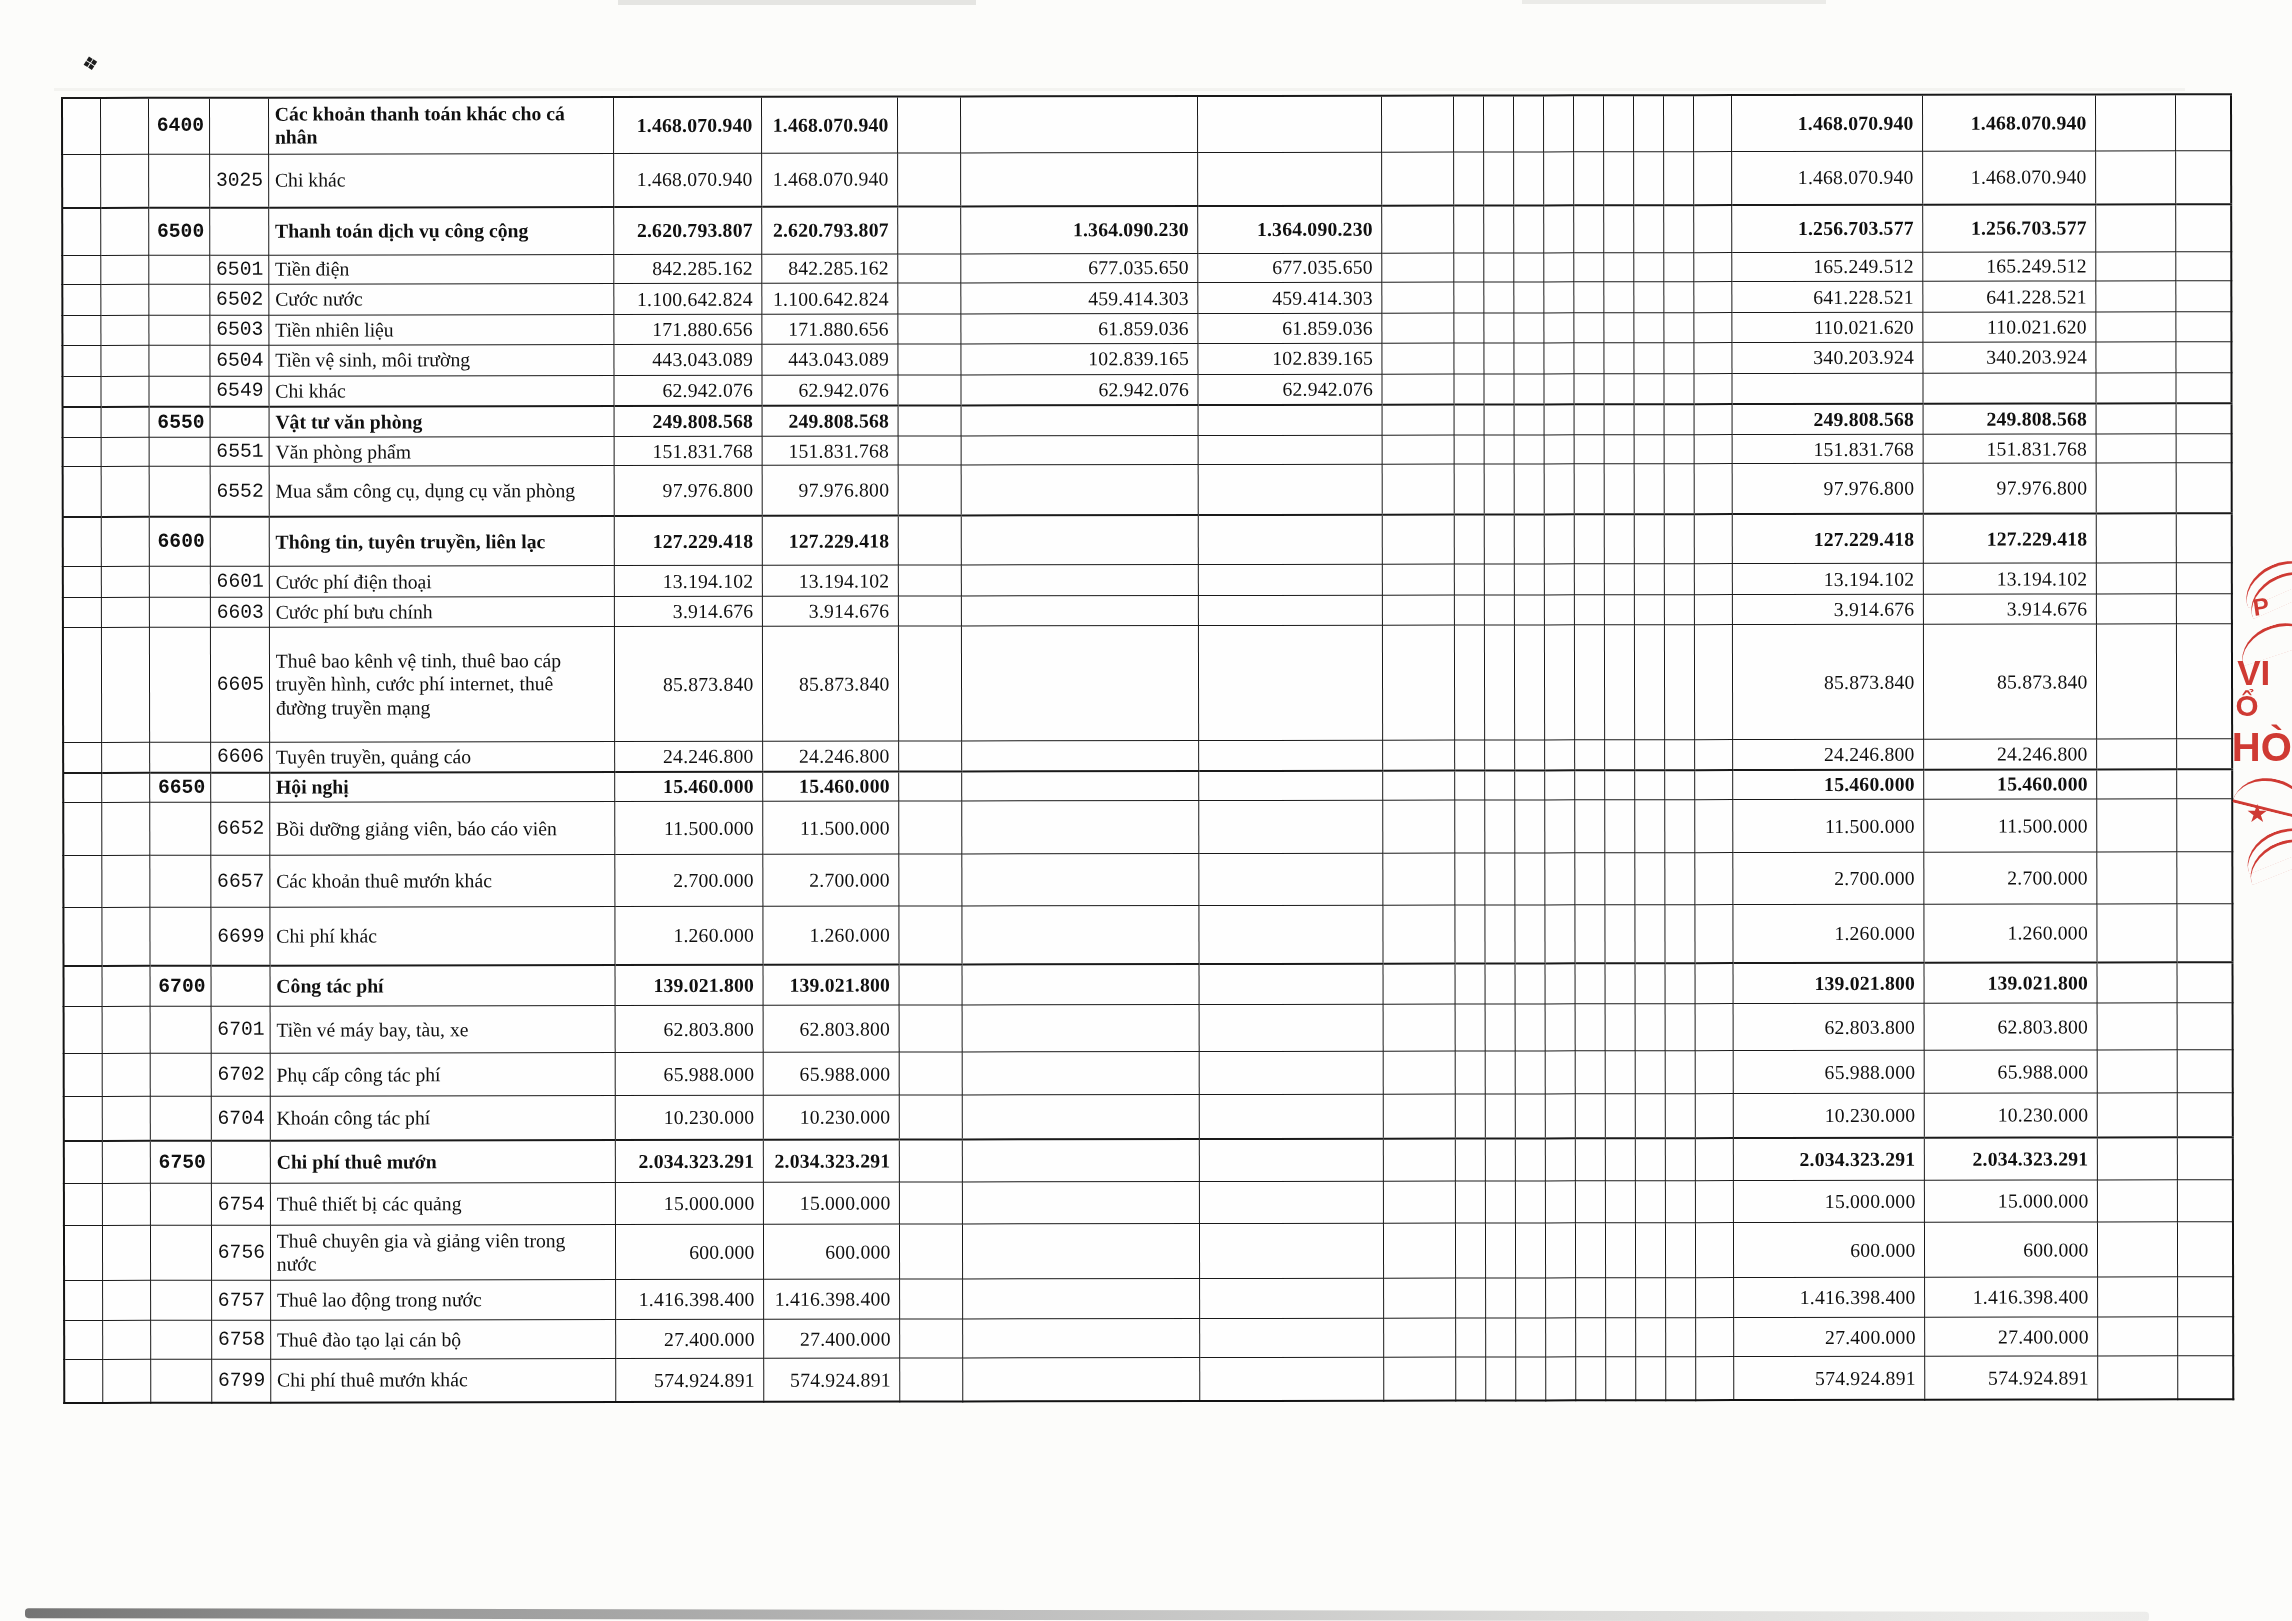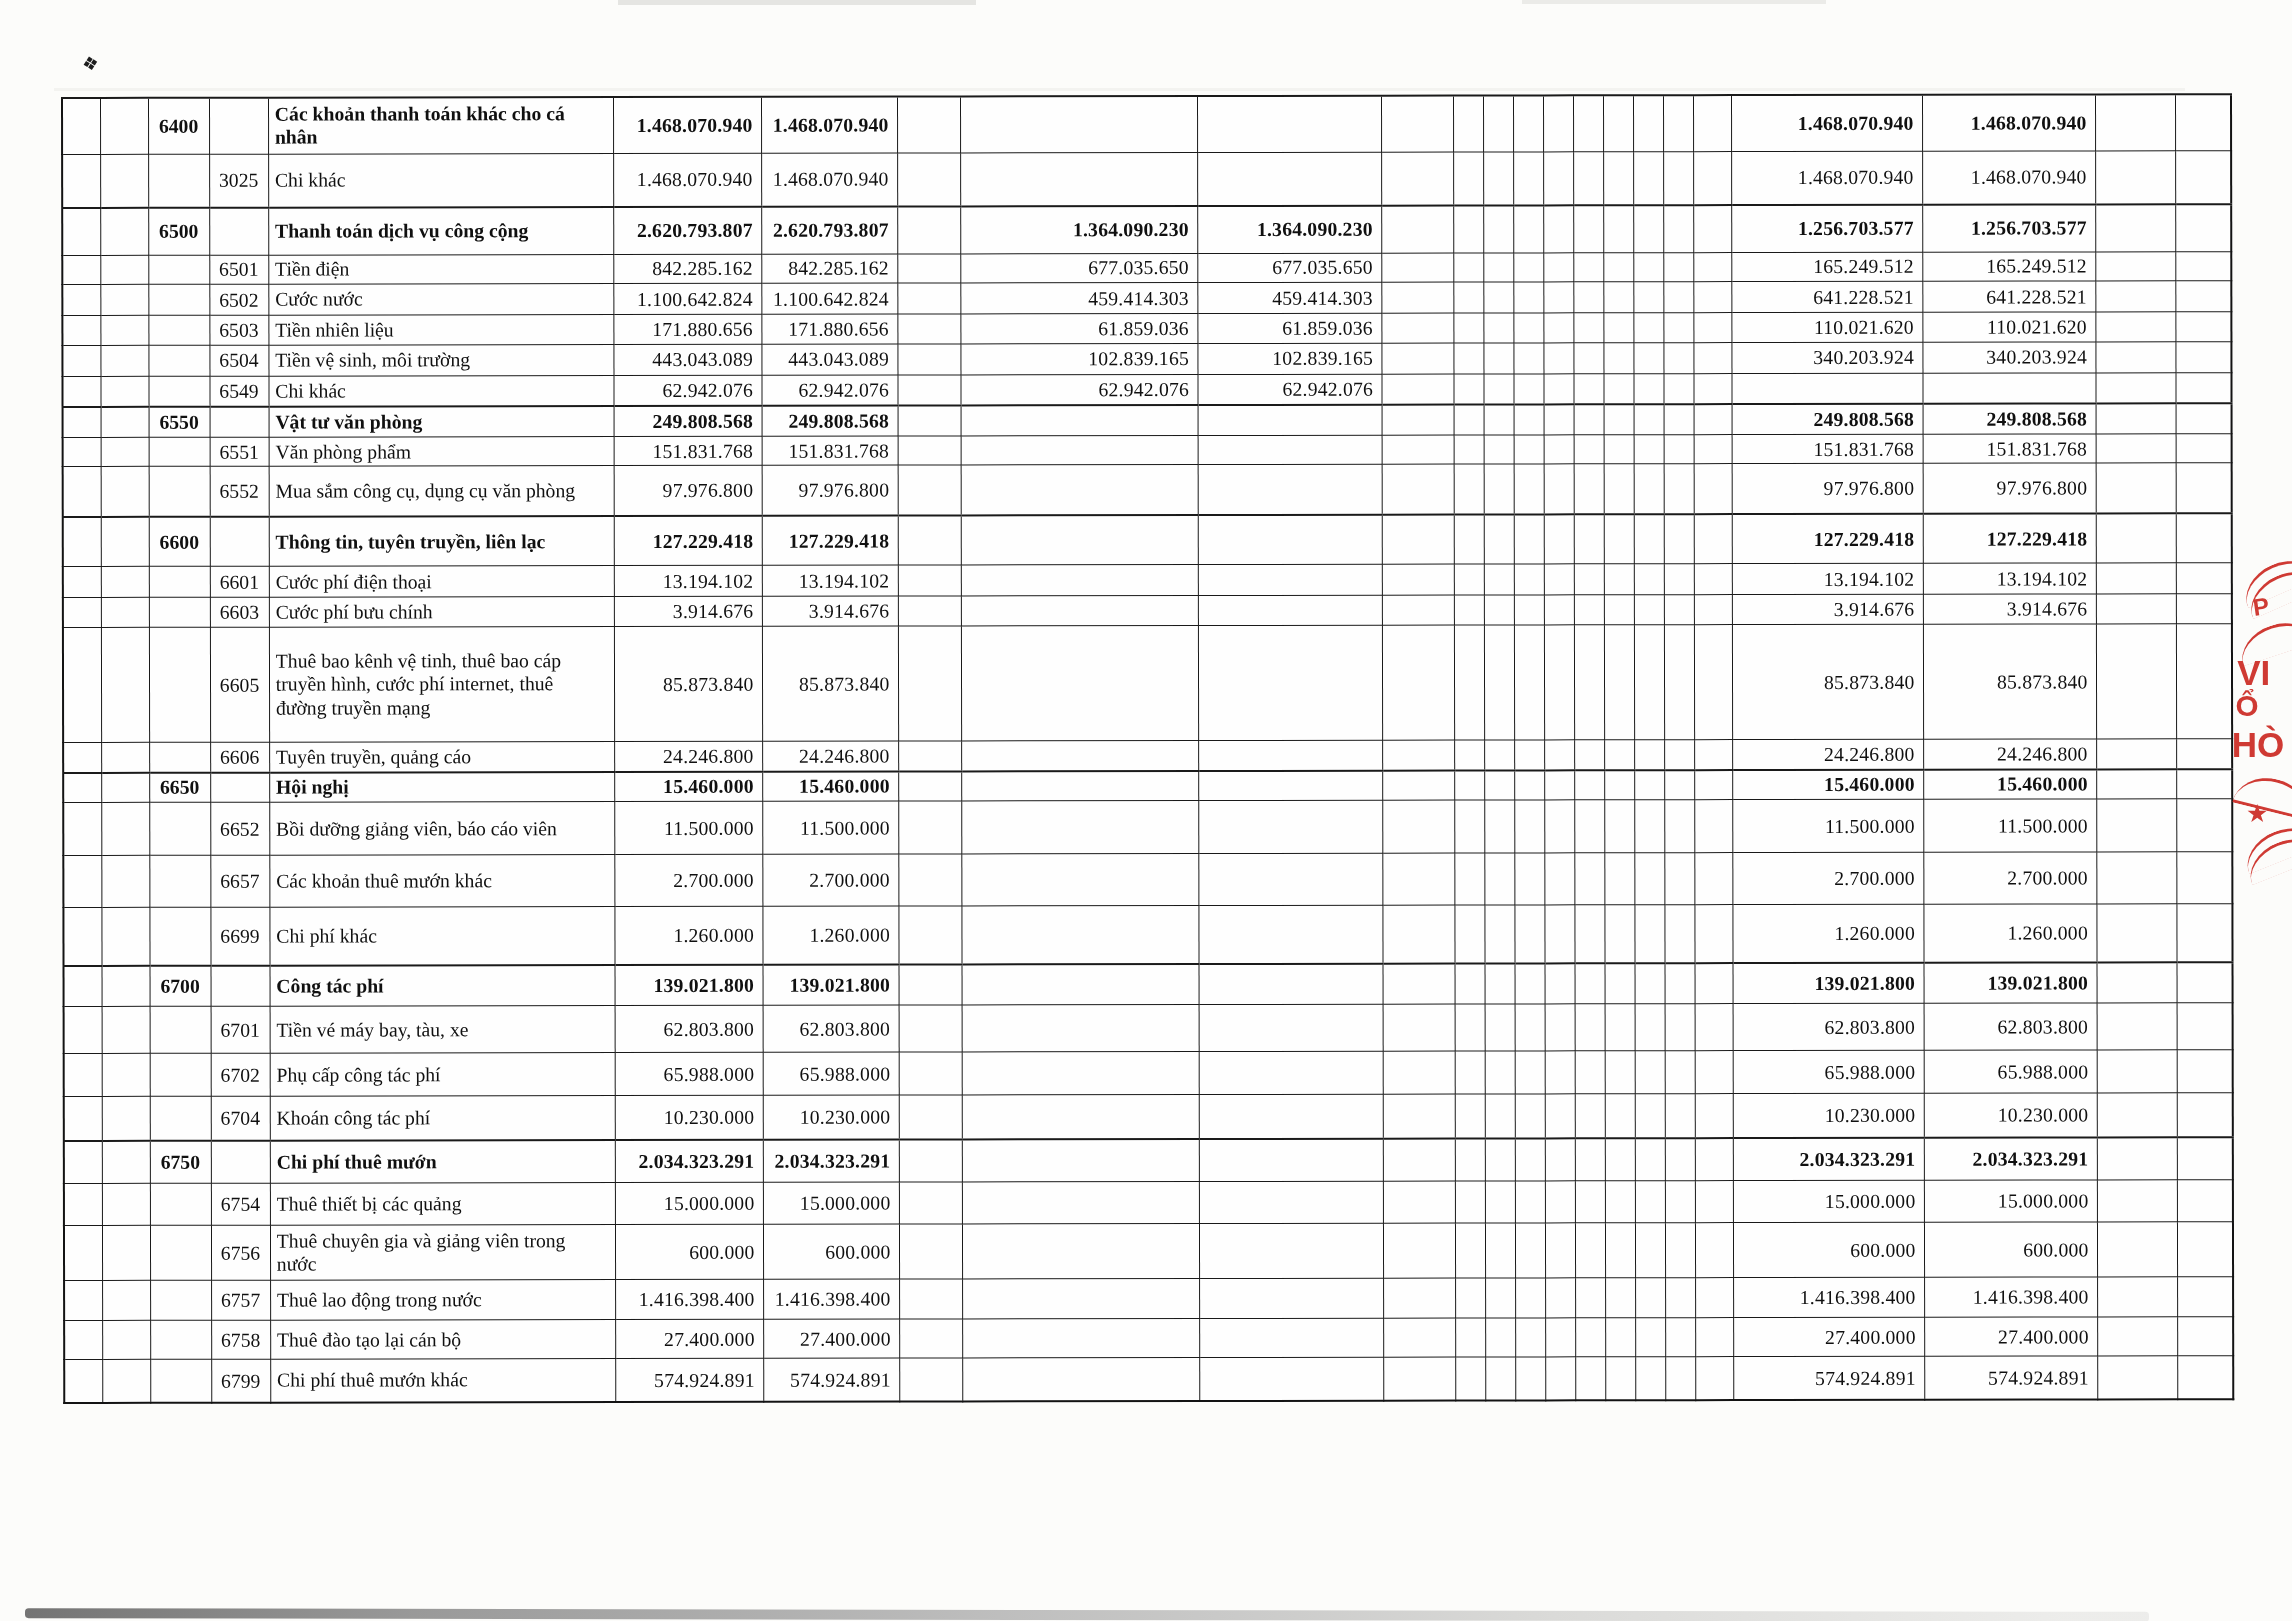--- a/index.html
+++ b/index.html
@@ -39,21 +39,21 @@
     font-size:19.7px;
     overflow:hidden;
     vertical-align:middle;
   }
   #budget-table td.num{
     text-align:right;
     padding-right:8px;
     white-space:nowrap;
     letter-spacing:0.2px;
   }
-  #budget-table td.code{text-align:center;}
+  #budget-table td.code{text-align:right;font-family:Liberation Mono, monospace;}
   #budget-table td.desc{
     text-align:left;
     line-height:1.18;
     padding:2.7px 6.3px;
   }
   #budget-table tr.bold td{font-weight:bold;}
   #budget-table tr.bold td{border-top-width:2.7px;}
 
   
   #stamp{
@@ -72,21 +72,21 @@
   #arc-1{left:9px;top:16px;transform:rotate(-24deg);}
   #arc-2{left:14.3px;top:27px;transform:rotate(-24deg);}
   #arc-3{left:7.2px;top:77px;transform:rotate(-18deg);}
   #arc-4{left:5.4px;top:231px;transform:rotate(14deg);border-radius:0 0 50% 50% / 0 0 100% 100%;border-top:none;border-bottom:3.6px solid #cf3a33;}
   #arc-5{left:10.7px;top:283px;transform:rotate(-22deg);}
   #arc-6{left:14.3px;top:294px;transform:rotate(-22deg);}
   .stamp-letter{position:absolute;line-height:1;}
   #stamp-frag-0{left:23px;top:47px;font-size:24px;transform:rotate(-8deg);}
   #stamp-frag-1{left:7.2px;top:107px;font-size:35px;}
   #stamp-frag-2{left:5.4px;top:143px;font-size:29.6px;}
-  #stamp-frag-3{left:1.8px;top:179px;font-size:35px;}
+  #stamp-frag-3{left:1.8px;top:179px;font-size:40px;}
   #stamp-frag-4{left:16px;top:253px;font-size:25px;}
 
   
   #bottom-bar{
     position:absolute;left:25px;bottom:0.9px;width:2124px;height:9.9px;
     background:linear-gradient(to right,#5c5c5c,#878787 18%,#b2b2b2 45%,#d4d4d2 72%,#eaeae8 96%);
     border-radius:3.6px;
     opacity:.85;
     transform:rotate(0.1deg);
   }

